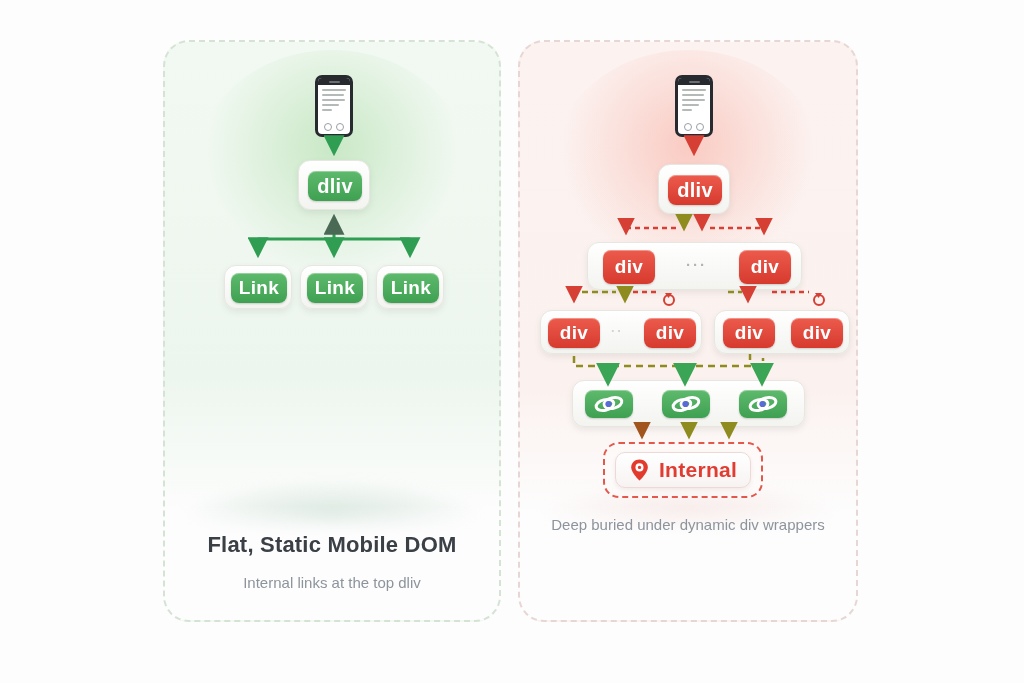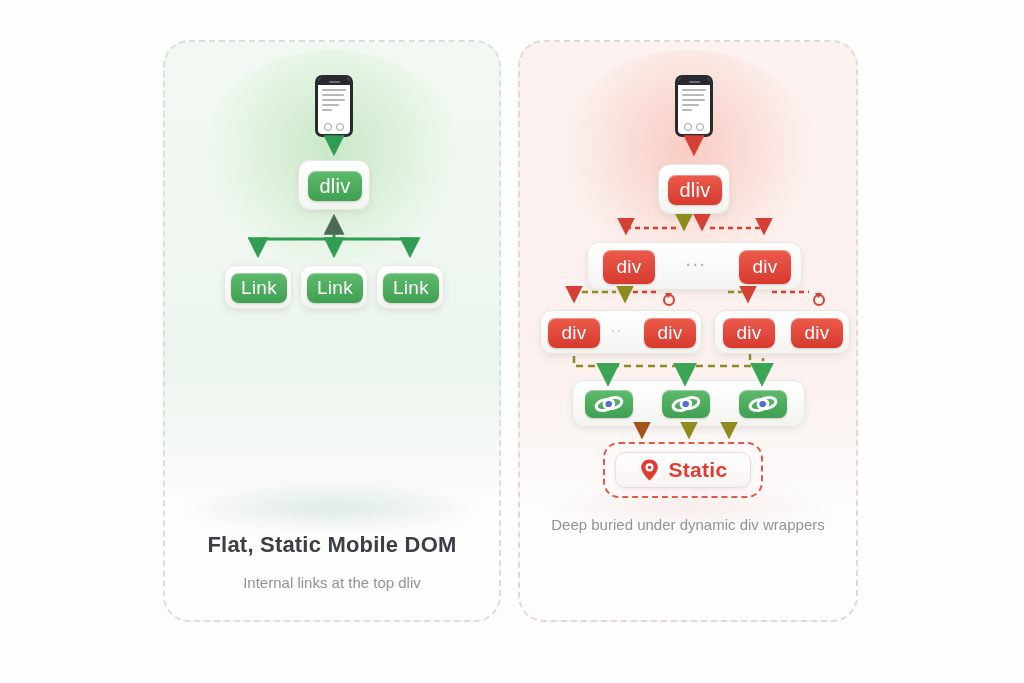--- a/index.html
+++ b/index.html
@@ -30,21 +30,21 @@
   .p-screen i{display:block;height:2px;background:#b4bab6;border-radius:1px;margin:0 0 3px 0;}
   .p-screen i.w90{width:90%;} .p-screen i.w95{width:95%;} .p-screen i.w70{width:70%;} .p-screen i.w40{width:40%;}
   .p-bottom{position:absolute;left:0;right:0;bottom:2px;height:11px;display:flex;align-items:center;justify-content:space-around;padding:0 4px;}
   .p-bottom b{width:8px;height:8px;border:1.5px solid #9aa0a4;border-radius:50%;box-sizing:border-box;background:#fff;}
 
   
   .card{position:absolute;background:linear-gradient(180deg,#ffffff 0%,#f3f3f0 100%);
     border:1px solid #e7e7e2;border-radius:12px;box-shadow:0 3px 6px rgba(80,90,80,.10);
     box-sizing:border-box;z-index:2;}
   .badge{position:absolute;display:flex;align-items:center;justify-content:center;
-    color:#fff;font-weight:normal;border-radius:8px;
+    color:#fff;font-weight:bold;border-radius:8px;
     box-shadow:inset 0 1px 0 rgba(255,255,255,.35),0 1px 2px rgba(0,0,0,.18);
     letter-spacing:.3px;text-align:center;}
   .badge.green{background:linear-gradient(180deg,#5eba6d,#3fa052);}
   .badge.red{background:linear-gradient(180deg,#ec5b4d,#d63a2d);}
   .dots{position:absolute;color:#b3b3af;font-weight:bold;letter-spacing:2px;z-index:2;}
   .dots.faint{color:#d5d2cc;}
 
   
   .timeout-outer{position:absolute;border:2px dashed #e4574b;border-radius:16px;box-sizing:border-box;z-index:2;background:rgba(255,255,255,.25);}
   .timeout-inner{position:absolute;left:10px;top:8px;right:10px;bottom:8px;background:linear-gradient(180deg,#ffffff,#f7f3f2);
@@ -243,20 +243,20 @@
     </span>
   </div>
 
   <div class="timeout-outer" style="left:83px;top:400px;width:160px;height:56px;">
     <div class="timeout-inner">
       <svg width="21" height="24" viewBox="0 0 24 26">
         <path d="M12,1 C6.5,1 2.5,5 2.5,10 C2.5,16.2 12,25 12,25 C12,25 21.5,16.2 21.5,10 C21.5,5 17.5,1 12,1 Z" fill="#e23b2e"></path>
         <circle cx="12" cy="10" r="4.6" fill="#ffffff"></circle>
         <circle cx="12" cy="10" r="1.9" fill="#e23b2e"></circle>
       </svg>
-      <span class="timeout-label">Static</span>
+      <span class="timeout-label">Internal</span>
     </div>
   </div>
 
   <div class="caption">
     <p>Deep buried under dynamic div wrappers</p>
   </div>
 </section>
 
 </body></html>

